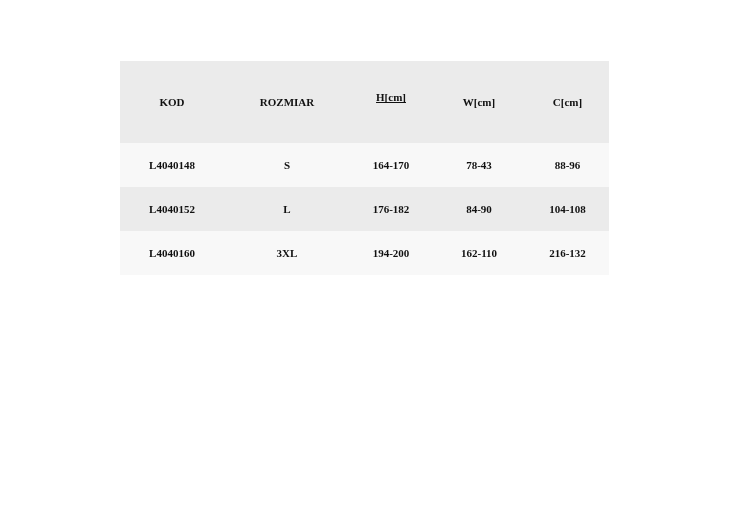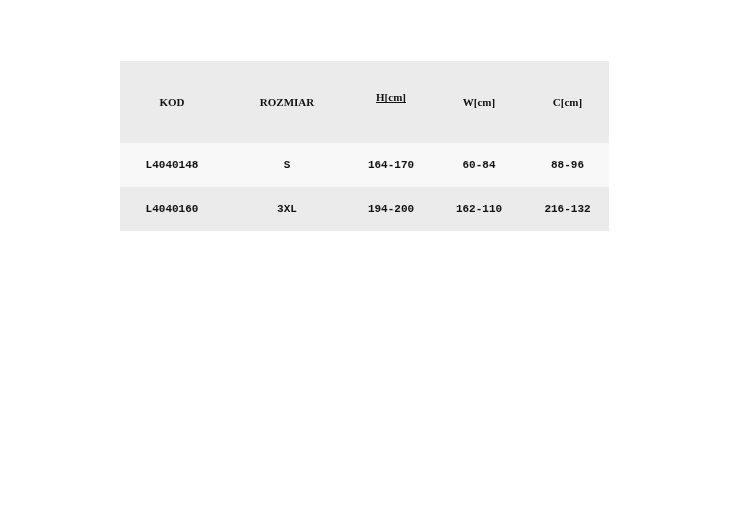--- a/index.html
+++ b/index.html
@@ -40,21 +40,20 @@
     .size-table thead th.raised {
       vertical-align: top;
       padding-top: 30px;
       text-decoration: underline;
     }
     .size-table thead th.raised span {
       display: block;
     }
     .size-table tbody tr {
       height: 43px;
-      font-family: Liberation Mono, monospace;
     }
     .size-table tbody tr:nth-child(odd) {
       background: #f8f8f8;
     }
     .size-table tbody tr:nth-child(even) {
       background: #ebebeb;
     }
     .col-kod { width: 104px; }
     .col-size { width: 126px; }
     .col-h { width: 82px; }
@@ -81,22 +80,29 @@
         </th>
       <th>W[cm]</th>
       <th>C[cm]</th>
     </tr>
   </thead>
   <tbody>
     <tr>
       <td>L4040148</td>
       <td>S</td>
       <td>164-170</td>
-      <td>60-84</td>
+      <td>78-43</td>
       <td>88-96</td>
+    </tr>
+    <tr>
+      <td>L4040152</td>
+      <td>L</td>
+      <td>176-182</td>
+      <td>84-90</td>
+      <td>104-108</td>
     </tr>
     <tr>
       <td>L4040160</td>
       <td>3XL</td>
       <td>194-200</td>
       <td>162-110</td>
       <td>216-132</td>
     </tr>
   </tbody>
 </table>

